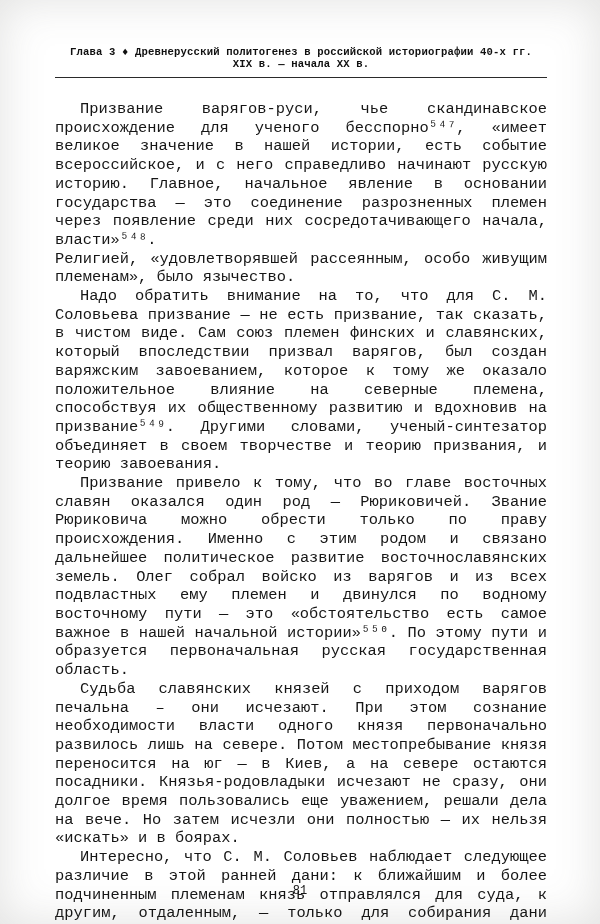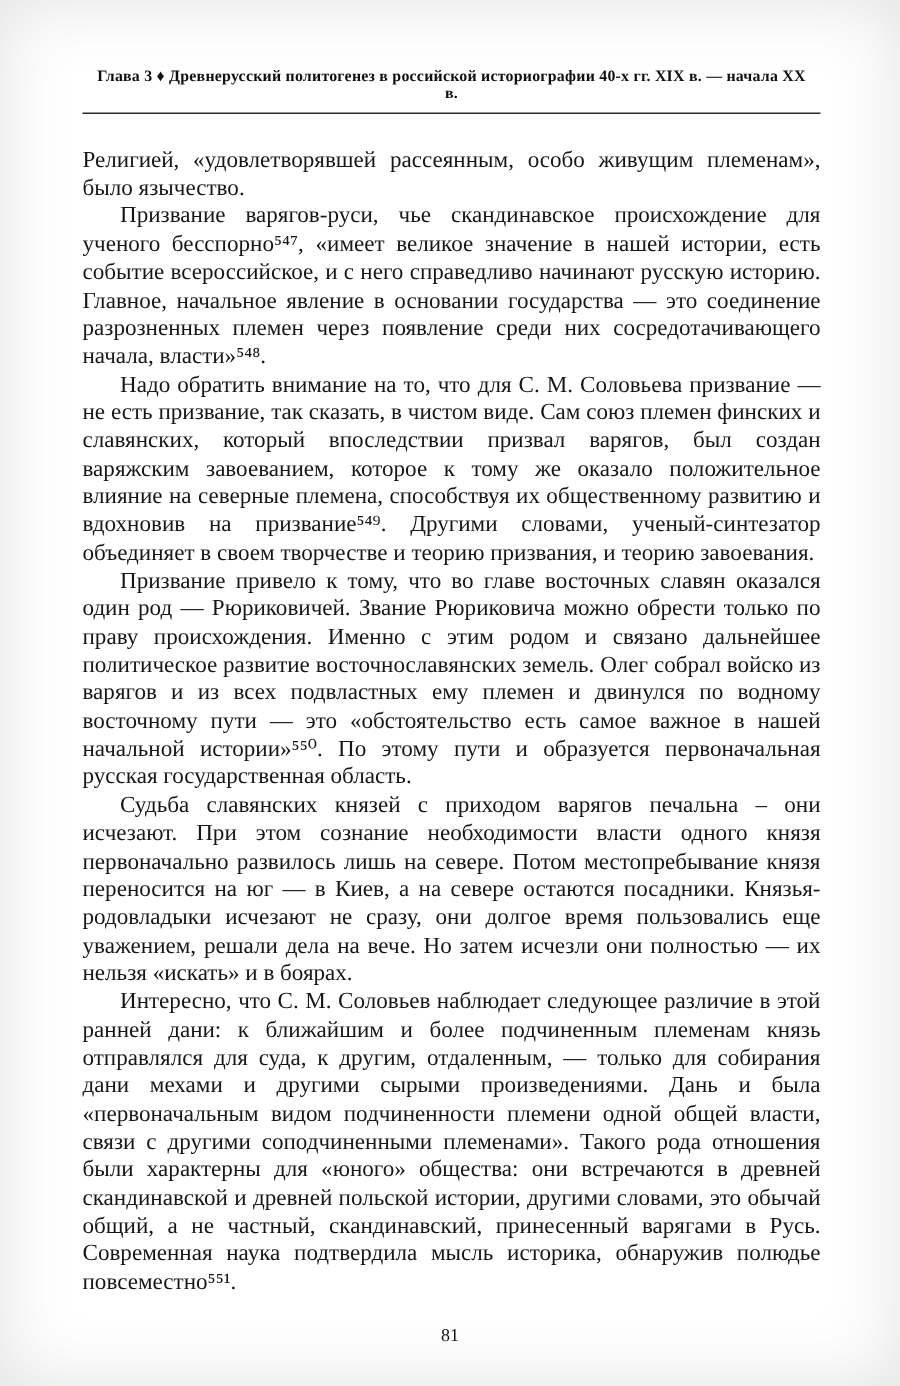--- a/index.html
+++ b/index.html
@@ -1,15 +1,15 @@
 <!DOCTYPE html>
 <html lang="ru"><head>
 <meta charset="utf-8">
 <style>
-  * { margin: 0; padding: 0; box-sizing: border-box; }
+  * { margin: 0; padding: 0; box-sizing: border-box; font-family: Liberation Mono, monospace; }
   html, body {
     width: 600px;
     height: 924px;
     background: #e9e7e4;
     font-family: "Liberation Serif", "DejaVu Serif", serif;
   }
   .page {
     position: relative;
     width: 600px;
     height: 924px;
@@ -58,22 +58,22 @@
 
 <div class="page">
 
   <header class="running-head">
     <span>Глава 3 ♦ Древнерусский политогенез в российской историографии 40-х гг. XIX в. — начала XX в.</span>
   </header>
 
   <hr class="header-rule">
 
   <main class="body-text">
+    <p class="para">Призвание варягов-руси, чье скандинавское происхождение для ученого бесспорно⁵⁴⁷, «имеет великое значение в нашей истории, есть событие всероссийское, и с него справедливо начинают русскую историю. Главное, начальное явление в основании государства — это соединение разрозненных племен через появление среди них сосредотачивающего начала, власти»⁵⁴⁸.</p>
     <p class="para no-indent">Религией, «удовлетворявшей рассеянным, особо живущим племенам», было язычество.</p>
-    <p class="para">Призвание варягов-руси, чье скандинавское происхождение для ученого бесспорно⁵⁴⁷, «имеет великое значение в нашей истории, есть событие всероссийское, и с него справедливо начинают русскую историю. Главное, начальное явление в основании государства — это соединение разрозненных племен через появление среди них сосредотачивающего начала, власти»⁵⁴⁸.</p>
     <p class="para">Надо обратить внимание на то, что для С. М. Соловьева призвание — не есть призвание, так сказать, в чистом виде. Сам союз племен финских и славянских, который впоследствии призвал варягов, был создан варяжским завоеванием, которое к тому же оказало положительное влияние на северные племена, способствуя их общественному развитию и вдохновив на призвание⁵⁴⁹. Другими словами, ученый-синтезатор объединяет в своем творчестве и теорию призвания, и теорию завоевания.</p>
     <p class="para">Призвание привело к тому, что во главе восточных славян оказался один род — Рюриковичей. Звание Рюриковича можно обрести только по праву происхождения. Именно с этим родом и связано дальнейшее политическое развитие восточнославянских земель. Олег собрал войско из варягов и из всех подвластных ему племен и двинулся по водному восточному пути — это «обстоятельство есть самое важное в нашей начальной истории»⁵⁵⁰. По этому пути и образуется первоначальная русская государственная область.</p>
     <p class="para">Судьба славянских князей с приходом варягов печальна – они исчезают. При этом сознание необходимости власти одного князя первоначально развилось лишь на севере. Потом местопребывание князя переносится на юг — в Киев, а на севере остаются посадники. Князья-родовладыки исчезают не сразу, они долгое время пользовались еще уважением, решали дела на вече. Но затем исчезли они полностью — их нельзя «искать» и в боярах.</p>
     <p class="para">Интересно, что С. М. Соловьев наблюдает следующее различие в этой ранней дани: к ближайшим и более подчиненным племенам князь отправлялся для суда, к другим, отдаленным, — только для собирания дани мехами и другими сырыми произведениями. Дань и была «первоначальным видом подчиненности племени одной общей власти, связи с другими соподчиненными племенами». Такого рода отношения были характерны для «юного» общества: они встречаются в древней скандинавской и древней польской истории, другими словами, это обычай общий, а не частный, скандинавский, принесенный варягами в Русь. Современная наука подтвердила мысль историка, обнаружив полюдье повсеместно⁵⁵¹.</p>
   </main>
 
   <footer class="page-footer">
     <span>81</span>
   </footer>
 

